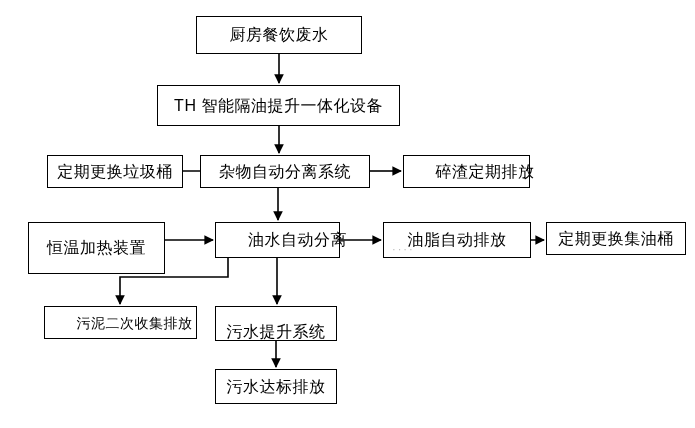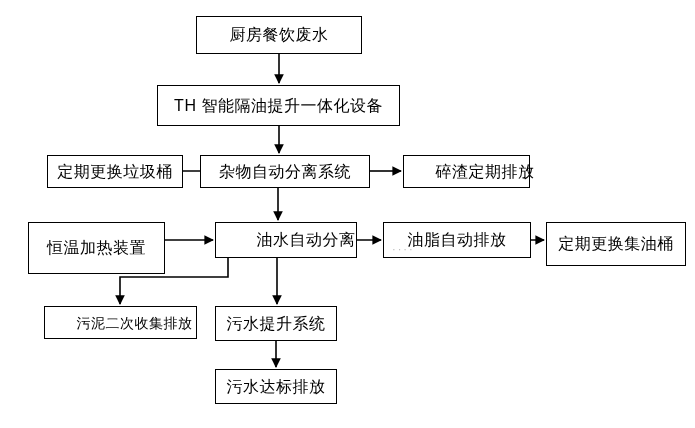--- a/index.html
+++ b/index.html
@@ -109,37 +109,37 @@
   </div>
 
   <div class="node" style="left:403px; top:155px; width:127px; height:33px;padding-left:37px;">
     <span>碎渣定期排放</span>
   </div>
 
   <div class="node" style="left:28px; top:222px; width:137px; height:52px;">
     <span>恒温加热装置</span>
   </div>
 
-  <div class="node" style="left:215px; top:222px; width:142px; height:36px;padding-left:40px;">
+  <div class="node" style="left:215px; top:222px; width:125px; height:36px;padding-left:40px;">
     <span>油水自动分离</span>
   </div>
 
   <div class="node" style="left:383px; top:222px; width:148px; height:36px;">
     <span>油脂自动排放</span>
   </div>
 
-  <div class="node" style="left:546px; top:222px; width:140px; height:44px;">
+  <div class="node" style="left:546px; top:222px; width:140px; height:33px;">
     <span>定期更换集油桶</span>
   </div>
 
   <div class="node small-text" style="left:44px; top:306px; width:153px; height:33px;">
     <span>污泥二次收集排放</span>
   </div>
 
-  <div class="node" style="left:215px; top:306px; width:122px; height:35px;">
+  <div class="node" style="left:215px; top:306px; width:122px; height:35px;align-items:flex-end;">
     <span>污水提升系统</span>
   </div>
 
   <div class="node" style="left:215px; top:369px; width:122px; height:35px;">
     <span>污水达标排放</span>
   </div>
 
   <div class="ghost-dots" style="left:392px; top:243px;">····</div>
 
 </div>

